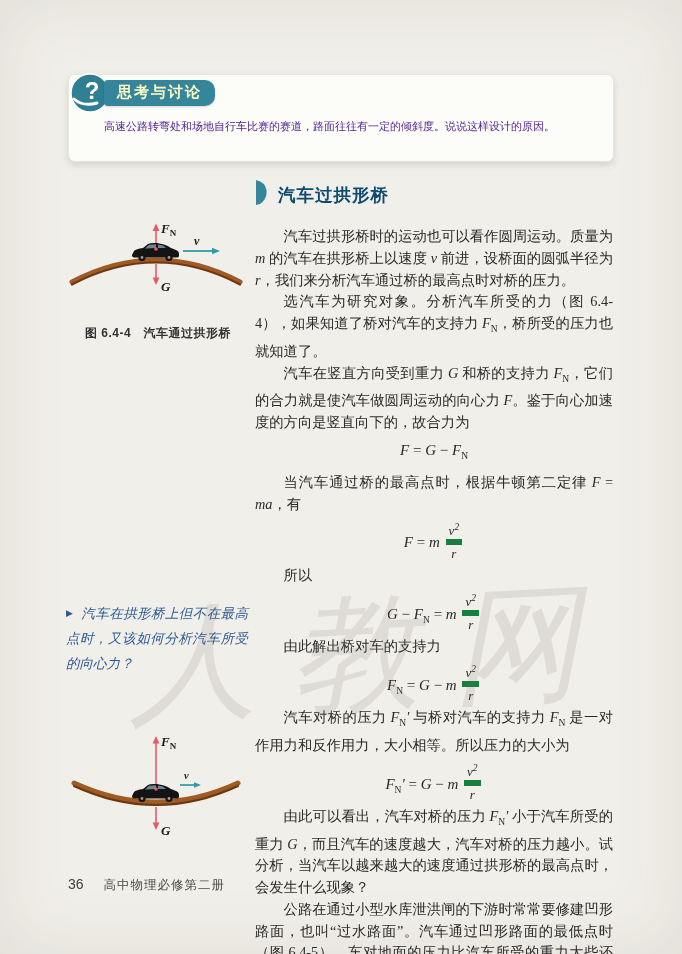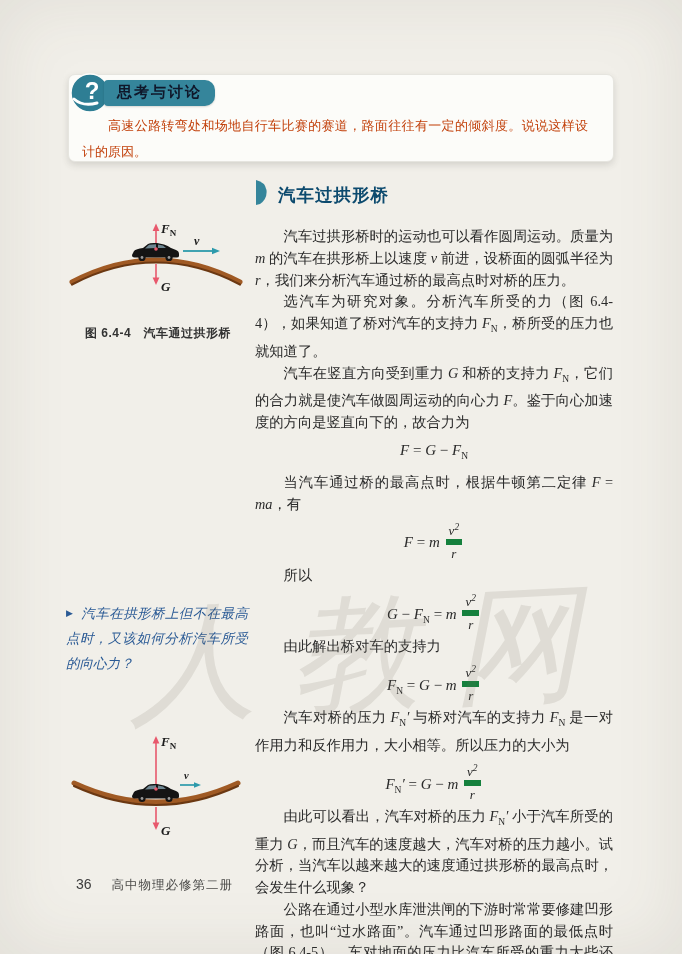--- a/index.html
+++ b/index.html
@@ -18,29 +18,29 @@
 
   
   .discussion-box{
     position:absolute; left:68px; top:74px; width:546px; height:88px;
     background:#fcfcf9; border:1px solid #e6e5df; border-radius:7px;
     box-shadow:0 3px 7px rgba(60,60,55,.16);
   }
   .box-header{position:absolute; left:0px; top:-3px; display:flex; align-items:center;}
   .box-icon{width:42px; height:42px; display:block;}
   .box-label{
-    margin-left:-7px; background:var(--teal); color:#0f172a;
+    margin-left:-7px; background:var(--teal); color:#fef9c3;
     font-family:"Liberation Sans","DejaVu Sans",sans-serif;
     font-weight:bold; font-size:15px; letter-spacing:2px;
     padding:3px 13px 4px; border-radius:4px 10px 10px 4px;
     box-shadow:0 1px 2px rgba(0,0,0,.15);
   }
   .box-text{
     position:absolute; left:13px; right:25px; top:38px; margin:0;
-    font-size:13px; line-height:26px; text-indent:2em; color:#c2410c;
+    font-size:11px; line-height:26px; text-indent:2em; color:#4c1d95;
     text-align:justify;
   }
 
   
   .main-col{position:absolute; left:255px; top:180px; width:358px;}
   .section-header{
     display:flex; align-items:center; gap:11px; margin:0 0 16px 0;
     font-family:"Liberation Sans","DejaVu Sans",sans-serif;
     font-size:17.5px; font-weight:bold; color:#0c4a6e; letter-spacing:1px;
   }
@@ -82,21 +82,21 @@
   
   .watermark{
     position:absolute; left:128px; top:568px; z-index:3;
     font-size:128px; font-style:italic; letter-spacing:34px; white-space:nowrap;
     color:rgba(110,104,94,.14); transform:rotate(-3deg); pointer-events:none;
     font-family:"DejaVu Serif",serif;
   }
 
   
   .page-footer{
-    position:absolute; left:76px; top:876px; display:flex; gap:20px; align-items:baseline;
+    position:absolute; left:68px; top:876px; display:flex; gap:20px; align-items:baseline;
     font-family:"Liberation Sans","DejaVu Sans",sans-serif;
   }
   .page-number{font-size:14px; color:#3c3c3c;}
   .book-title{font-size:12.5px; color:#4a4a48; letter-spacing:1px;text-align:right;}
 </style>
 </head>
 <body>
 
 <div class="page">
 

